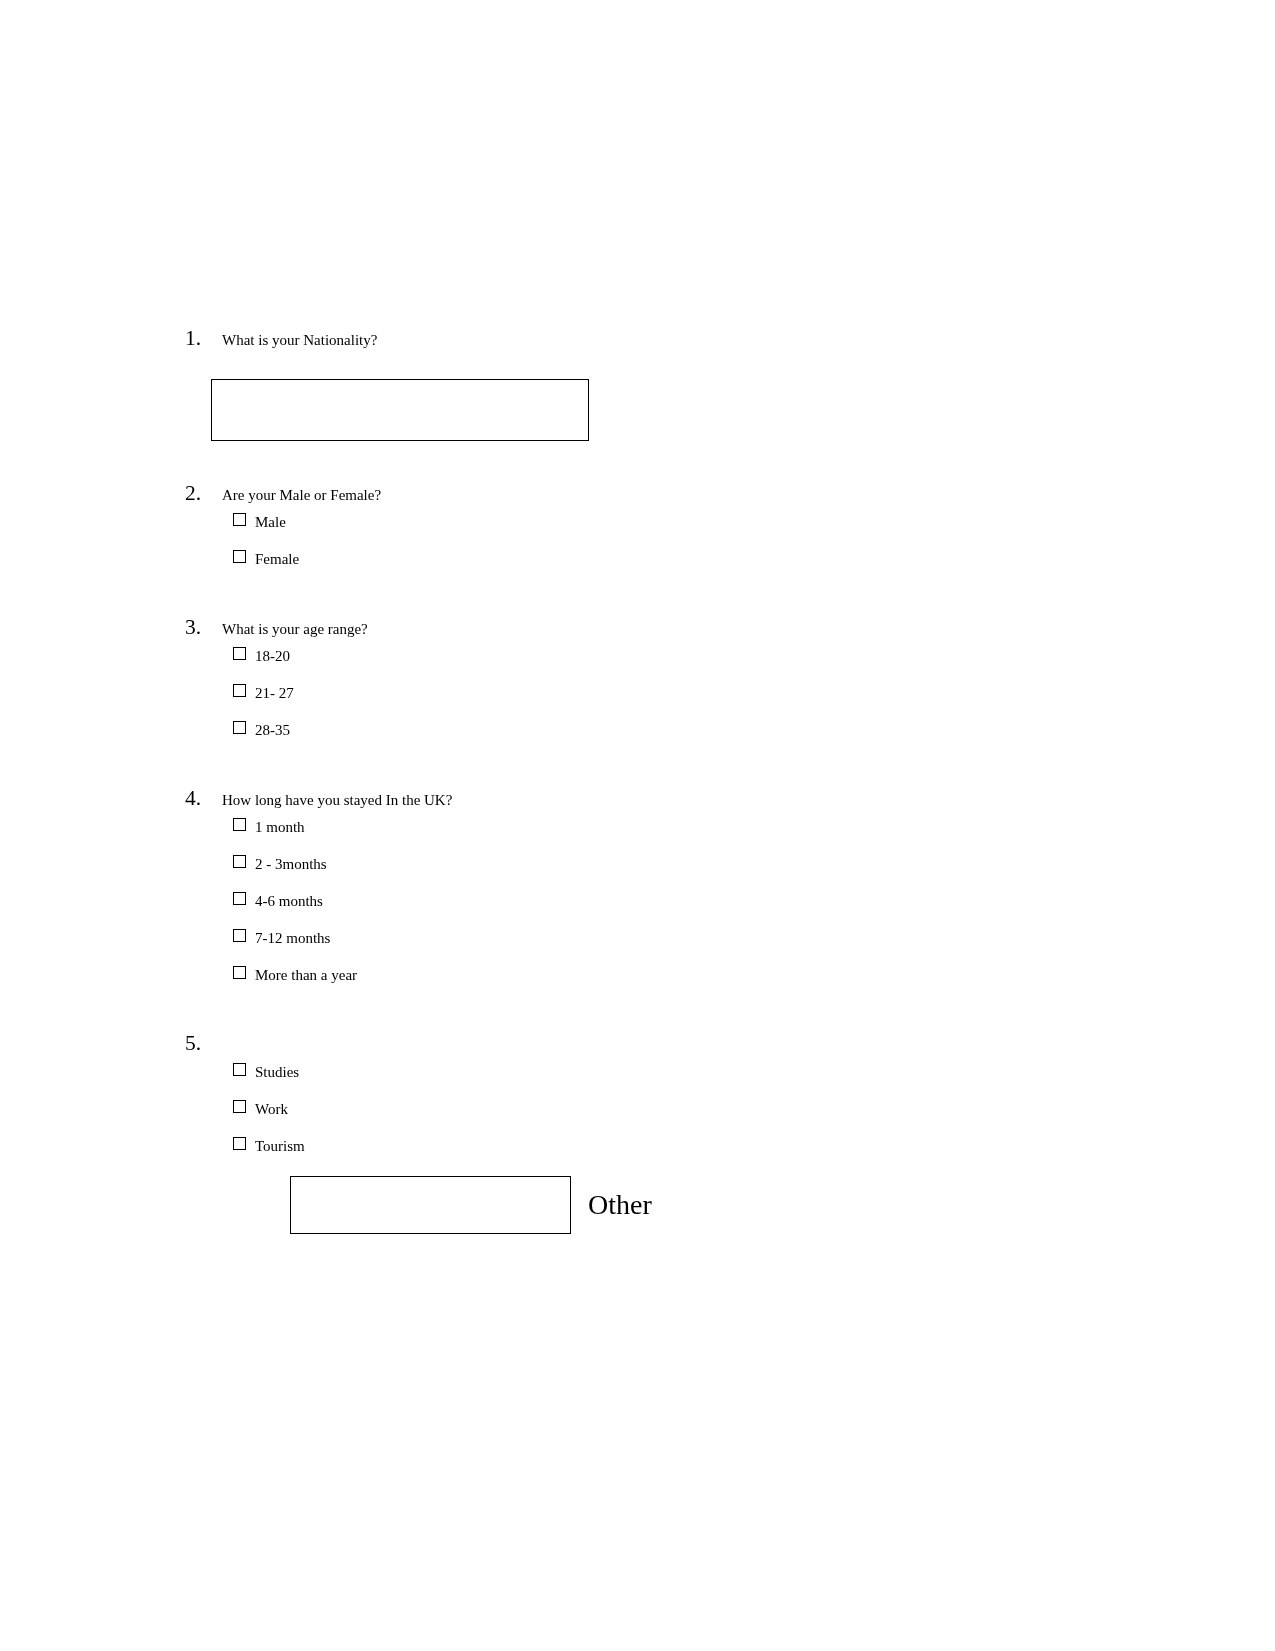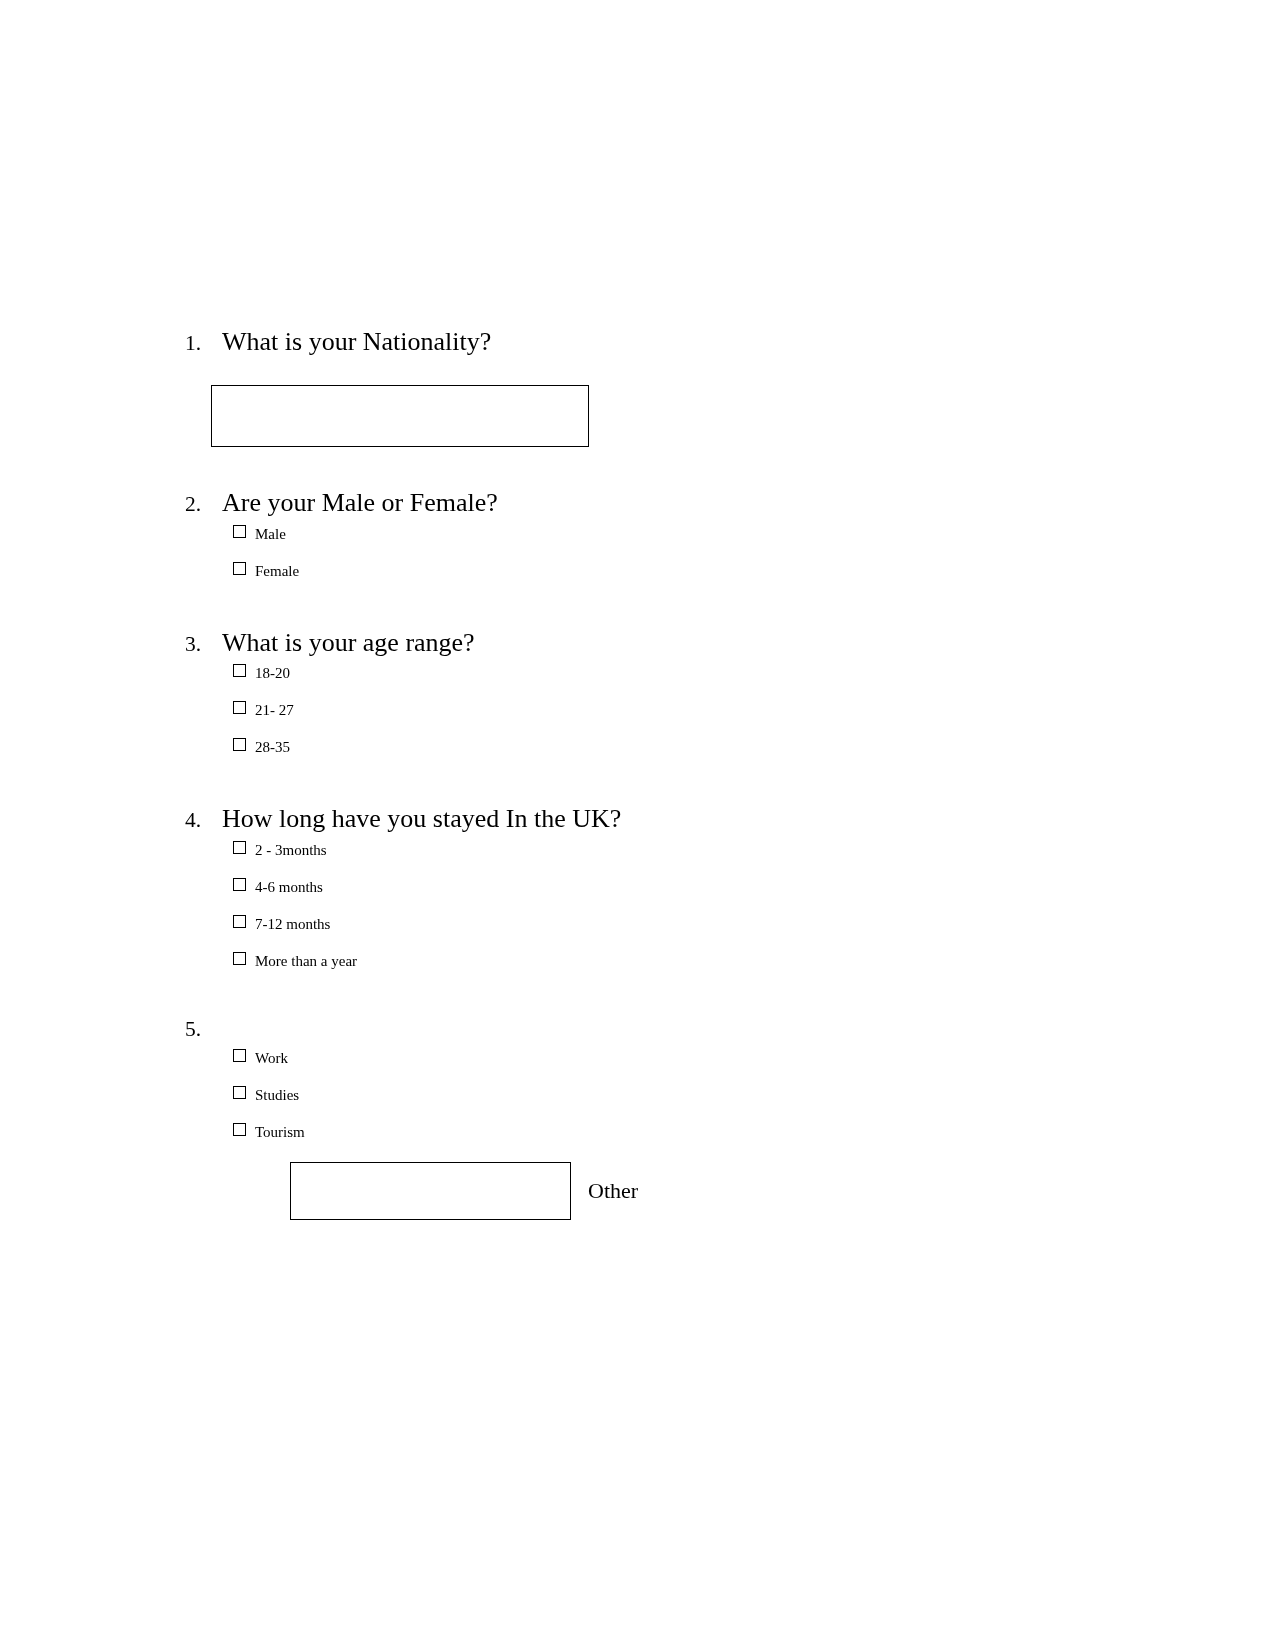--- a/index.html
+++ b/index.html
@@ -45,21 +45,21 @@
   }
 
   .q-number {
     width: 37px;
     flex: 0 0 37px;
     text-align: left;
     font-size: 21.5px;
   }
 
   .q-text {
-    font-size: 26px;
+    font-size: 15px;
   }
 
   
   .options {
     margin-top: 6px;
     padding-left: 48px;
   }
 
   .option-row {
     display: flex;
@@ -110,21 +110,21 @@
     padding-left: 105px;
     margin-top: 22px;
   }
 
   .textbox-other {
     width: 281px;
     height: 58px;
   }
 
   .other-label {
-    font-size: 22px;
+    font-size: 28px;
     margin-left: 17px;
     line-height: 1;
   }
 
   .input-inner {
     width: 100%;
     height: 100%;
     border: 0;
     outline: 0;
     background: transparent;
@@ -197,20 +197,24 @@
     <div class="gap-md"></div>
 
     <div class="question-block">
       <div class="question-row">
         <span class="q-number">4.</span>
         <span class="q-text">How long have you stayed In the UK?</span>
       </div>
       <div class="options">
         <div class="option-row">
           <span class="checkbox-glyph"></span>
+          <span class="option-label">1 month</span>
+        </div>
+        <div class="option-row">
+          <span class="checkbox-glyph"></span>
           <span class="option-label">2 - 3months</span>
         </div>
         <div class="option-row">
           <span class="checkbox-glyph"></span>
           <span class="option-label">4-6 months</span>
         </div>
         <div class="option-row">
           <span class="checkbox-glyph"></span>
           <span class="option-label">7-12 months</span>
         </div>
@@ -223,25 +227,25 @@
 
     <div class="gap-md"></div>
 
     <div class="question-block">
       <div class="question-row">
         <span class="q-number">5.</span>
       </div>
       <div class="options">
         <div class="option-row">
           <span class="checkbox-glyph"></span>
+          <span class="option-label">Studies</span>
+        </div>
+        <div class="option-row">
+          <span class="checkbox-glyph"></span>
           <span class="option-label">Work</span>
-        </div>
-        <div class="option-row">
-          <span class="checkbox-glyph"></span>
-          <span class="option-label">Studies</span>
         </div>
         <div class="option-row">
           <span class="checkbox-glyph"></span>
           <span class="option-label">Tourism</span>
         </div>
       </div>
 
       <div class="other-row">
         <div class="textbox textbox-other">
           <input class="input-inner" type="text" value="" style="">

